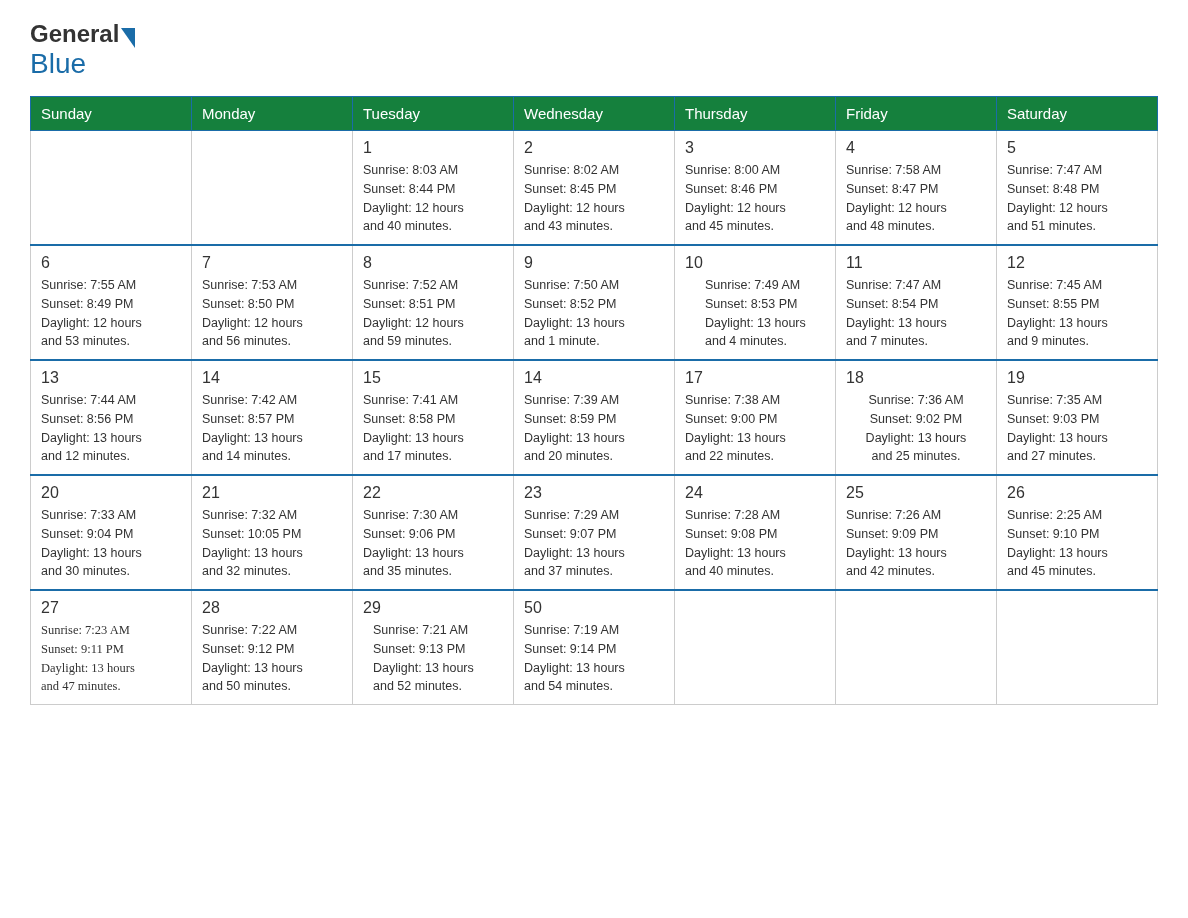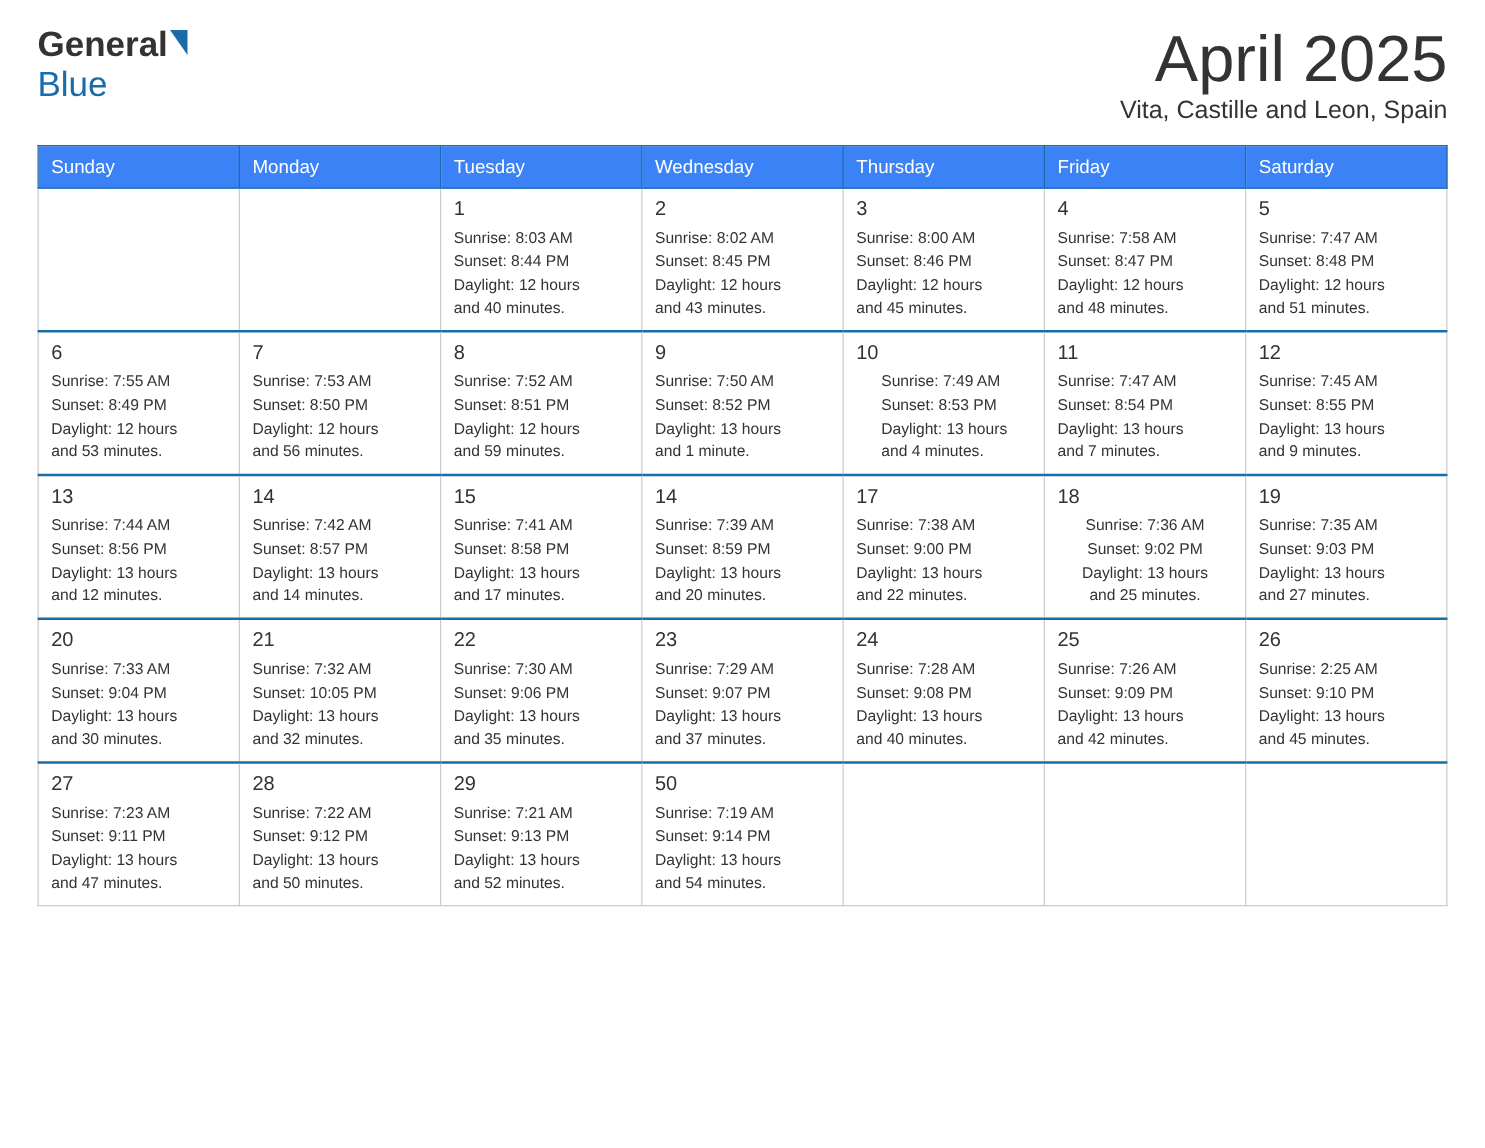--- a/index.html
+++ b/index.html
@@ -16,22 +16,22 @@
       align-items: flex-start;
       margin-bottom: 16px;
     }
     .logo {
       display: flex;
       flex-direction: column;
       align-items: flex-start;
     }
     .logo-text {
       display: flex;
-      align-items: flex-start;
-      font-size: 28px;
+      align-items: center;
+      font-size: 24px;
       font-weight: bold;
       color: #333;
     }
     .logo-general { color: #333; }
     .logo-triangle {
       width: 0;
       height: 0;
       border-left: 14px solid transparent;
       border-right: 0px solid transparent;
       border-top: 20px solid #1a6ca8;
@@ -58,21 +58,21 @@
       font-size: 20px;
       color: #333;
       font-weight: normal;
     }
     .calendar-table {
       width: 100%;
       border-collapse: collapse;
       border: 1px solid #ccc;
     }
     .calendar-table th {
-      background-color: #3b82f6;
+      background-color: #15803d;
       color: #fff;
       padding: 8px 10px;
       text-align: left;
       font-size: 15px;
       font-weight: normal;
       border: 1px solid #1a6ca8;
     }
     .calendar-table td {
       vertical-align: top;
       padding: 8px 10px;
@@ -108,24 +108,20 @@
 <div class="header">
   <div class="logo">
     <div class="logo-text">
       <span class="logo-general">General</span>
       <span class="logo-triangle"></span>
     </div>
     <div>
       <span class="logo-blue">Blue</span>
     </div>
   </div>
-  <div class="title-section">
-    <div class="month-title">April 2025</div>
-    <div class="location-title">Vita, Castille and Leon, Spain</div>
-  </div>
 </div>
 
 <table class="calendar-table">
   <thead>
     <tr>
     <th>Sunday</th>
         <th>Monday</th>
         <th>Tuesday</th>
         <th>Wednesday</th>
         <th>Thursday</th>
@@ -322,35 +318,35 @@
           <span class="day-number">26</span>
           <div class="day-info" style="white-space: pre-line;">Sunrise: 2:25 AM
 Sunset: 9:10 PM
 Daylight: 13 hours
 and 45 minutes.</div>
         </td>
       </tr>
       <tr class="week-row">
         <td>
           <span class="day-number">27</span>
-          <div class="day-info" style="white-space: pre-line;">Sunrise: 7:23 AM
+          <div class="day-info" style="white-space: pre-line; font-family: Liberation Serif, serif;">Sunrise: 7:23 AM
 Sunset: 9:11 PM
 Daylight: 13 hours
 and 47 minutes.</div>
         </td>
         <td>
           <span class="day-number">28</span>
           <div class="day-info" style="white-space: pre-line;">Sunrise: 7:22 AM
 Sunset: 9:12 PM
 Daylight: 13 hours
 and 50 minutes.</div>
         </td>
         <td>
           <span class="day-number">29</span>
-          <div class="day-info" style="white-space: pre-line;">Sunrise: 7:21 AM
+          <div class="day-info" style="white-space: pre-line; margin-left: 10px;">Sunrise: 7:21 AM
 Sunset: 9:13 PM
 Daylight: 13 hours
 and 52 minutes.</div>
         </td>
         <td>
           <span class="day-number">50</span>
           <div class="day-info" style="white-space: pre-line;">Sunrise: 7:19 AM
 Sunset: 9:14 PM
 Daylight: 13 hours
 and 54 minutes.</div>

